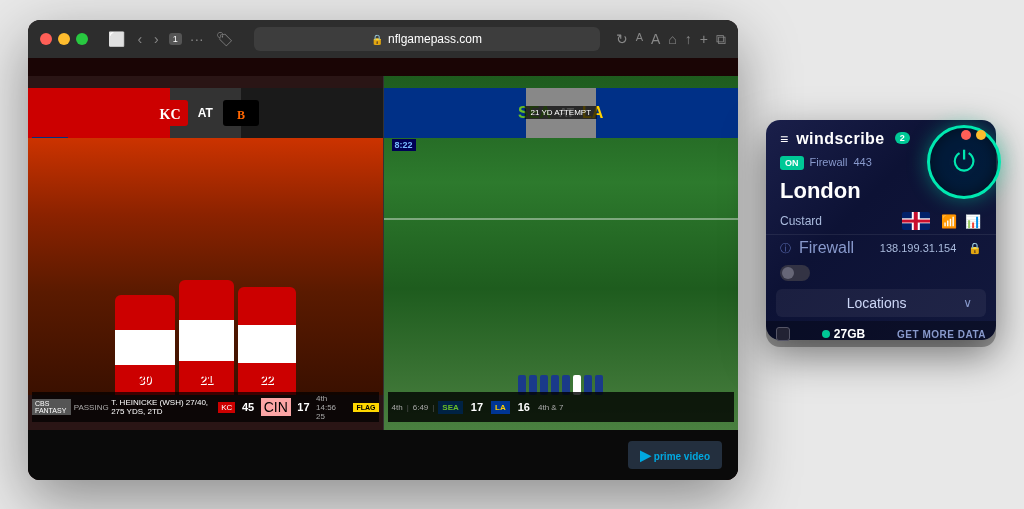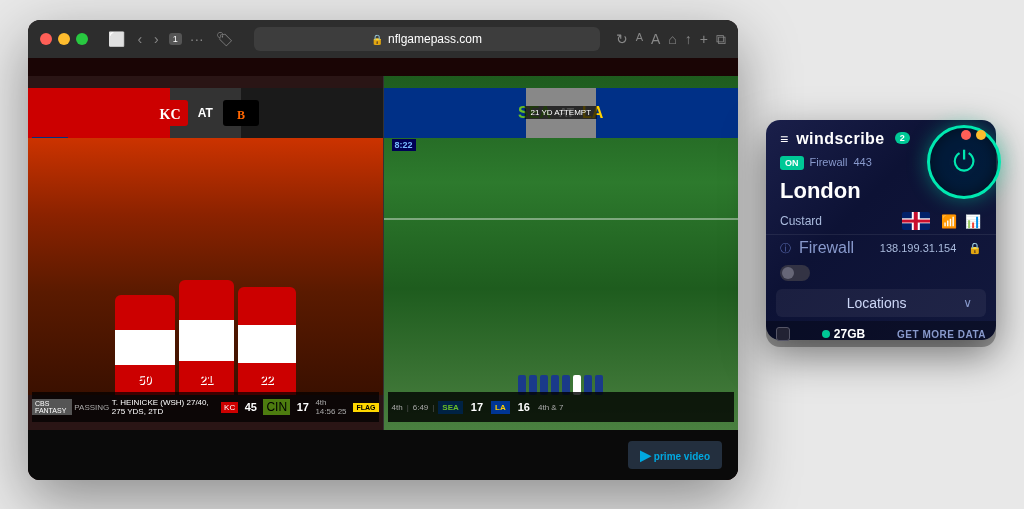--- a/index.html
+++ b/index.html
@@ -812,42 +812,42 @@
           </div>
         </div>
 
         <div class="nfl-logo-left">
           <span class="cbs-nfl">CBS NFL</span>
         </div>
 
         <div class="players-bg">
 
           <div style="position:relative; width:60px; height:100px; background: linear-gradient(180deg, #cc0000 35%, white 35%, white 70%, #cc0000 70%); border-radius:6px 6px 0 0; margin:0 2px;">
-            <div style="position:absolute; bottom:8px; left:50%; transform:translateX(-50%); color:#cc0000; font-size:12px; font-weight:900; text-shadow: 1px 1px 0 white;">50</div>
+            <div style="position:absolute; bottom:8px; left:50%; transform:translateX(-50%); color:#cc0000; font-size:12px; font-weight:900; text-shadow: 1px 1px 0 white;">30</div>
           </div>
           <div style="position:relative; width:55px; height:115px; background: linear-gradient(180deg, #cc0000 35%, white 35%, white 70%, #cc0000 70%); border-radius:6px 6px 0 0; margin:0 2px;">
             <div style="position:absolute; bottom:8px; left:50%; transform:translateX(-50%); color:#cc0000; font-size:12px; font-weight:900; text-shadow: 1px 1px 0 white;">21</div>
           </div>
           <div style="position:relative; width:58px; height:108px; background: linear-gradient(180deg, #cc0000 35%, white 35%, white 70%, #cc0000 70%); border-radius:6px 6px 0 0; margin:0 2px;">
             <div style="position:absolute; bottom:8px; left:50%; transform:translateX(-50%); color:#cc0000; font-size:12px; font-weight:900; text-shadow: 1px 1px 0 white;">22</div>
           </div>
         </div>
 
         <div class="scoreboard-left">
           <span class="score-label">CBS FANTASY</span>
           &nbsp;
           <span style="color:#aaa; font-size:8px;">PASSING</span>
           &nbsp;
           <span style="color:white; font-size:8px;">T. HEINICKE (WSH) 27/40, 275 YDS, 2TD</span>
           &nbsp;
           <span class="score-label" style="background:#cc0000; color:white; font-size:8px;">KC</span>
           &nbsp;
           <span class="score-val">45</span>
           &nbsp;
-          <span class="score-label" style="background:#4d7c0f; color:black; font-size:12px;">CIN</span>
+          <span class="score-label" style="background:#fca5a5; color:black; font-size:14px;">CIN</span>
           &nbsp;
           <span class="score-val">17</span>
           &nbsp;
           <span style="color:#aaa; font-size:8px;">4th 14:56 25</span>
           &nbsp;
           <span class="score-flag">FLAG</span>
         </div>
       </div>
 
       <div class="video-right">

